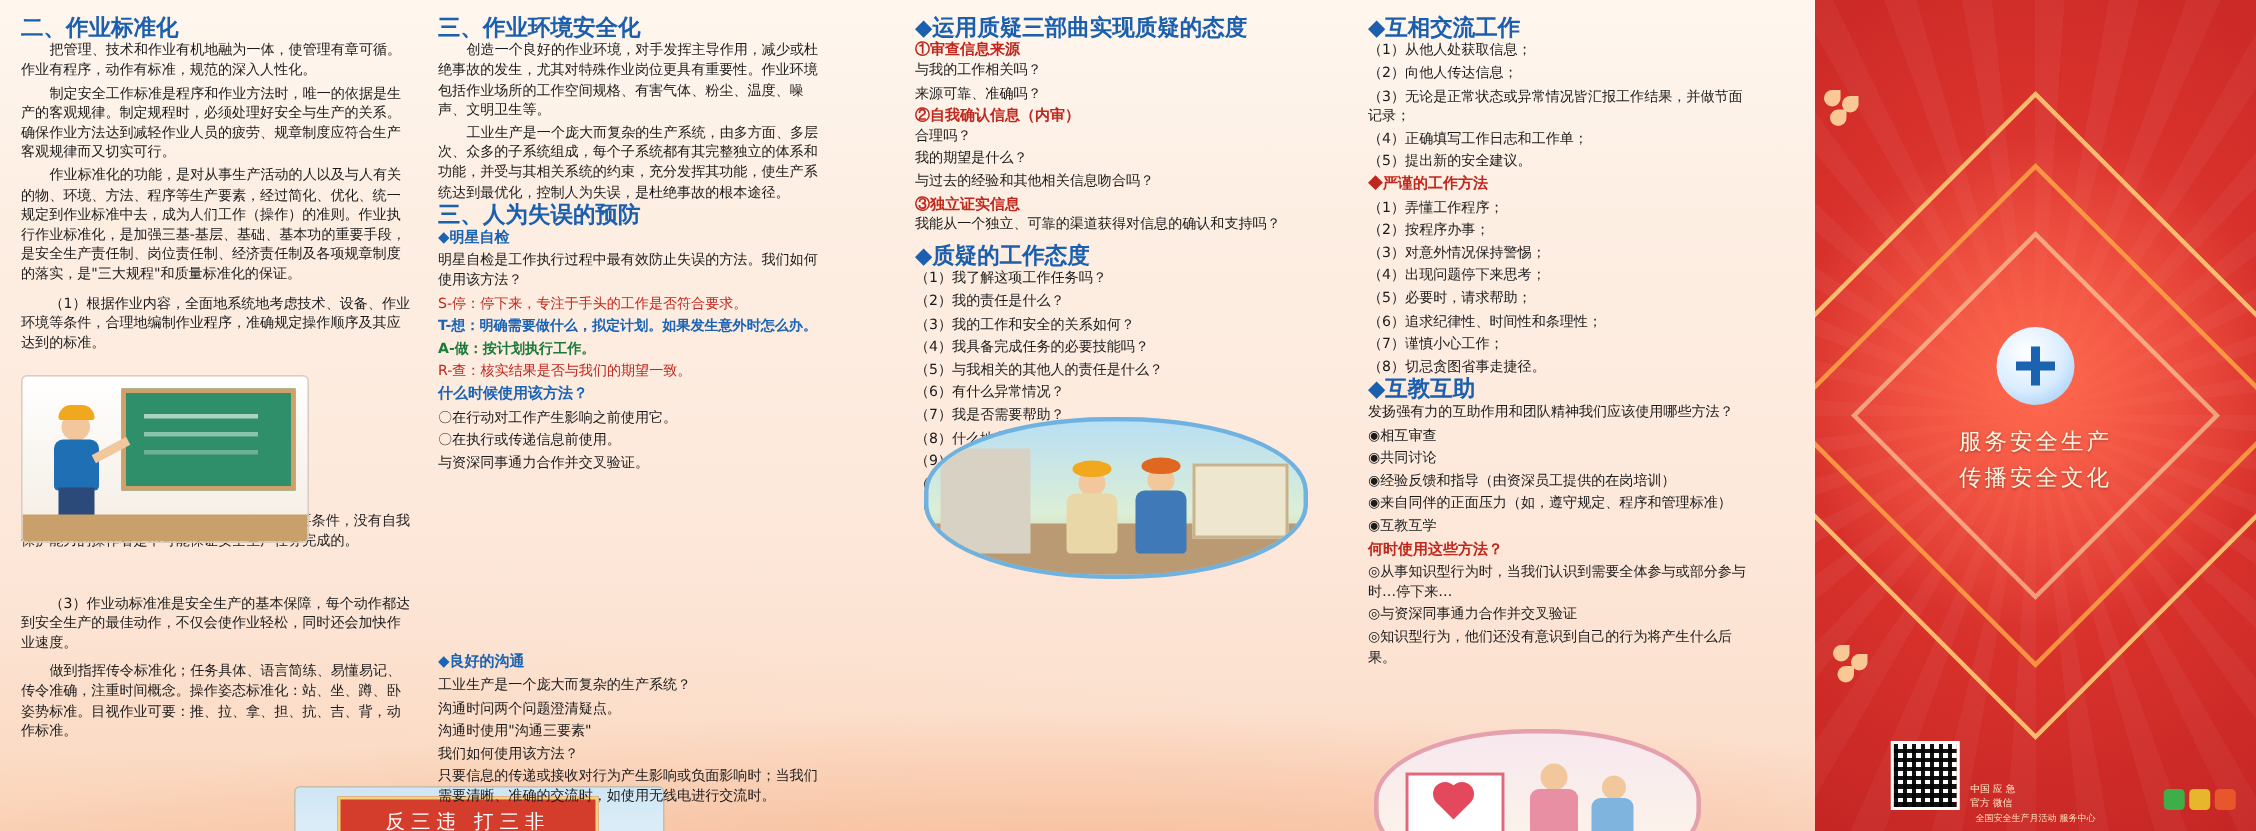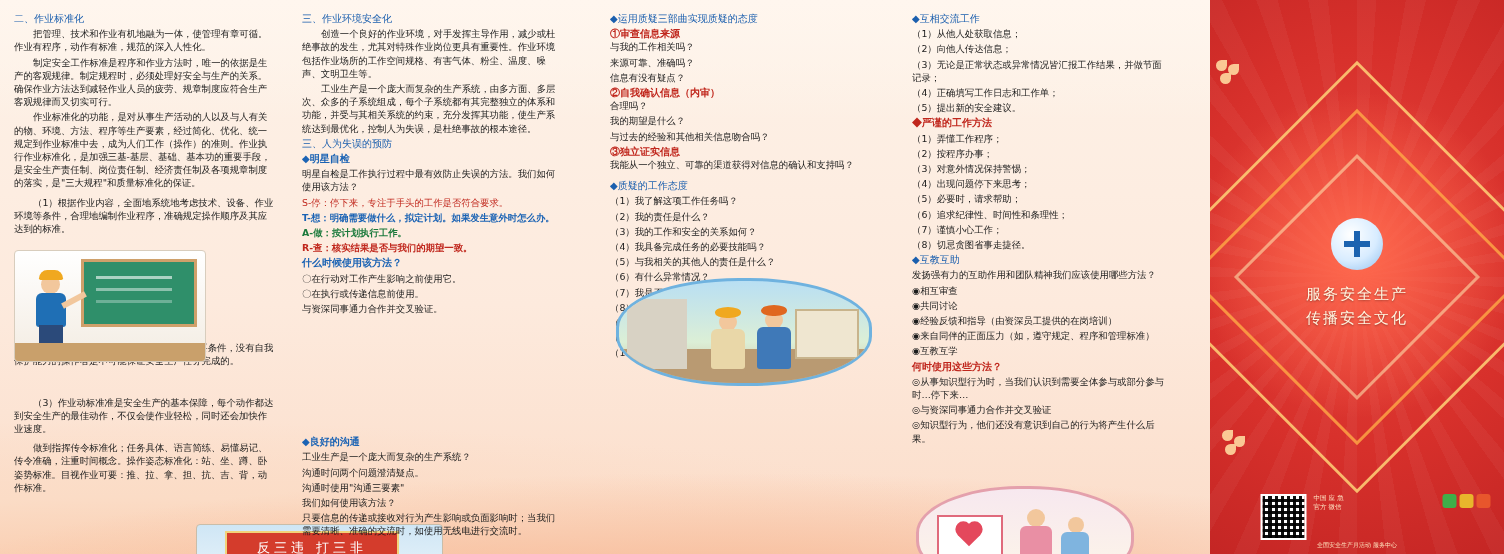--- a/index.html
+++ b/index.html
@@ -39,47 +39,47 @@
      width:52px;height:52px;border-radius:50%;
      background:radial-gradient(circle at 38% 32%,#ffffff 0%,#d8ecff 55%,#8fc0ef 100%);
      display:flex;align-items:center;justify-content:center;}
   .cover-logo .cross{position:relative;width:26px;height:26px;}
   .cover-logo .cross:before,.cover-logo .cross:after{content:"";position:absolute;background:#1b63b0;}
   .cover-logo .cross:before{left:10px;top:0;width:6px;height:26px;}
   .cover-logo .cross:after{left:0;top:10px;width:26px;height:6px;}
   .cover-title{position:absolute;left:0;right:0;top:282px;text-align:center;color:#fff7e2;
      font-size:15px;letter-spacing:2px;line-height:24px;text-shadow:0 1px 2px rgba(0,0,0,.35);}
   .cover-foot{position:absolute;left:50%;bottom:14px;transform:translateX(-50%);
-     width:230px;display:flex;align-items:flex-start;gap:7px;padding-left:37px;}
+     width:230px;display:flex;align-items:flex-end;gap:7px;padding-left:37px;}
   .qr{width:42px;height:42px;background:
       repeating-linear-gradient(0deg,#111 0 3px,#fff 3px 6px),
       repeating-linear-gradient(90deg,#111 0 3px,rgba(255,255,255,0) 3px 6px);
       background-blend-mode:multiply;border:2px solid #fff;}
   .foot-txt{color:#ffe9c8;font-size:6.5px;line-height:9px;}
   .foot-icons{display:flex;gap:3px;margin-left:auto;}
   .foot-icons i{width:14px;height:14px;border-radius:3px;display:block;}
   .fi1{background:#3fae49;} .fi2{background:#e8b62c;} .fi3{background:#e8562c;}
   .foot-cap{position:absolute;left:50%;bottom:4px;transform:translateX(-50%);
      color:#ffe2bd;font-size:6px;white-space:nowrap;}
 
   
   .flower{position:absolute;width:26px;height:26px;opacity:.9;}
   .petal{position:absolute;width:11px;height:11px;background:#ffd9a0;border-radius:50% 0 50% 50%;}
 
   
   .col{position:absolute;top:12px;font-size:9.4px;line-height:13.2px;color:#1b1b1b;}
   .col p{margin:0 0 2px 0;}
   .indent{text-indent:19px;}
-  .h-blue{color:#1b5fae;font-weight:normal;font-size:10px;margin:3px 0 3px 0;}
+  .h-blue{color:#1b5fae;font-weight:bold;font-size:15px;margin:3px 0 3px 0;}
   .h-blue2{color:#1b63b4;font-weight:bold;font-size:10px;margin:4px 0 2px 0;}
   .h-red{color:#c0271d;font-weight:bold;font-size:10px;margin:4px 0 2px 0;font-family:Liberation Serif, serif;}
 
   
   #col1{left:14px;width:260px;}
-  #col2{left:302px;width:258px;}
+  #col2{left:292px;width:258px;}
   #col3{left:610px;width:280px;}
   #col4{left:912px;width:252px;}
 
   
   .illus{border-radius:4px;overflow:hidden;position:relative;}
 
   .teacher{left:14px;top:250px;width:190px;height:110px;
      background:linear-gradient(180deg,#ffffff 0%,#f3ece2 100%);
      border:1px solid #d8cdbd;}
   .chalk{position:absolute;left:66px;top:8px;width:110px;height:62px;background:#2f8f6a;border:3px solid #cfa06a;}
@@ -150,40 +150,39 @@
   <div class="col" id="col2">
     <p class="h-blue">三、作业环境安全化</p>
     <p class="indent">创造一个良好的作业环境，对手发挥主导作用，减少或杜绝事故的发生，尤其对特殊作业岗位更具有重要性。作业环境包括作业场所的工作空间规格、有害气体、粉尘、温度、噪声、文明卫生等。</p>
     <p class="indent">工业生产是一个庞大而复杂的生产系统，由多方面、多层次、众多的子系统组成，每个子系统都有其完整独立的体系和功能，并受与其相关系统的约束，充分发挥其功能，使生产系统达到最优化，控制人为失误，是杜绝事故的根本途径。</p>
     <p class="h-blue">三、人为失误的预防</p>
     <p class="h-blue2">◆明星自检</p>
     <p>明星自检是工作执行过程中最有效防止失误的方法。我们如何使用该方法？</p>
     <p><span style="color:#c0271d;font-weight:normal">S-停：停下来，专注于手头的工作是否符合要求。</span></p>
     <p><span style="color:#1b63b4;font-weight:bold">T-想：明确需要做什么，拟定计划。如果发生意外时怎么办。</span></p>
     <p><span style="color:#1b7a3c;font-weight:bold">A-做：按计划执行工作。</span></p>
-    <p><span style="color:#c0271d;font-weight:bold">R-查：核实结果是否与我们的期望一致。</span></p>
+    <p><span style="color:#c0271d;font-weight:normal">R-查：核实结果是否与我们的期望一致。</span></p>
     <p class="h-blue2">什么时候使用该方法？</p>
     <p>〇在行动对工作产生影响之前使用它。</p>
     <p>〇在执行或传递信息前使用。</p>
     <p>与资深同事通力合作并交叉验证。</p>
     <div style="height:118px"></div>
     <p class="h-blue2">◆良好的沟通</p>
     <p>工业生产是一个庞大而复杂的生产系统？</p>
     <p>沟通时问两个问题澄清疑点。</p>
     <p>沟通时使用"沟通三要素"</p>
     <p>我们如何使用该方法？</p>
     <p>只要信息的传递或接收对行为产生影响或负面影响时；当我们需要清晰、准确的交流时，如使用无线电进行交流时。</p>
   </div>
 
   <div class="col" id="col3">
     <p class="h-blue">◆运用质疑三部曲实现质疑的态度</p>
     <p class="h-red" style="margin:0">①审查信息来源</p>
     <p>与我的工作相关吗？</p>
     <p>来源可靠、准确吗？</p>
-    <p>信息有没有疑点？</p>
     <p class="h-red" style="margin:2px 0 0 0">②自我确认信息（内审）</p>
     <p>合理吗？</p>
     <p>我的期望是什么？</p>
     <p>与过去的经验和其他相关信息吻合吗？</p>
     <p class="h-red" style="margin:2px 0 0 0">③独立证实信息</p>
     <p>我能从一个独立、可靠的渠道获得对信息的确认和支持吗？</p>
     <p class="h-blue" style="margin-top:8px">◆质疑的工作态度</p>
     <p>（1）我了解这项工作任务吗？</p>
     <p>（2）我的责任是什么？</p>
     <p>（3）我的工作和安全的关系如何？</p>

